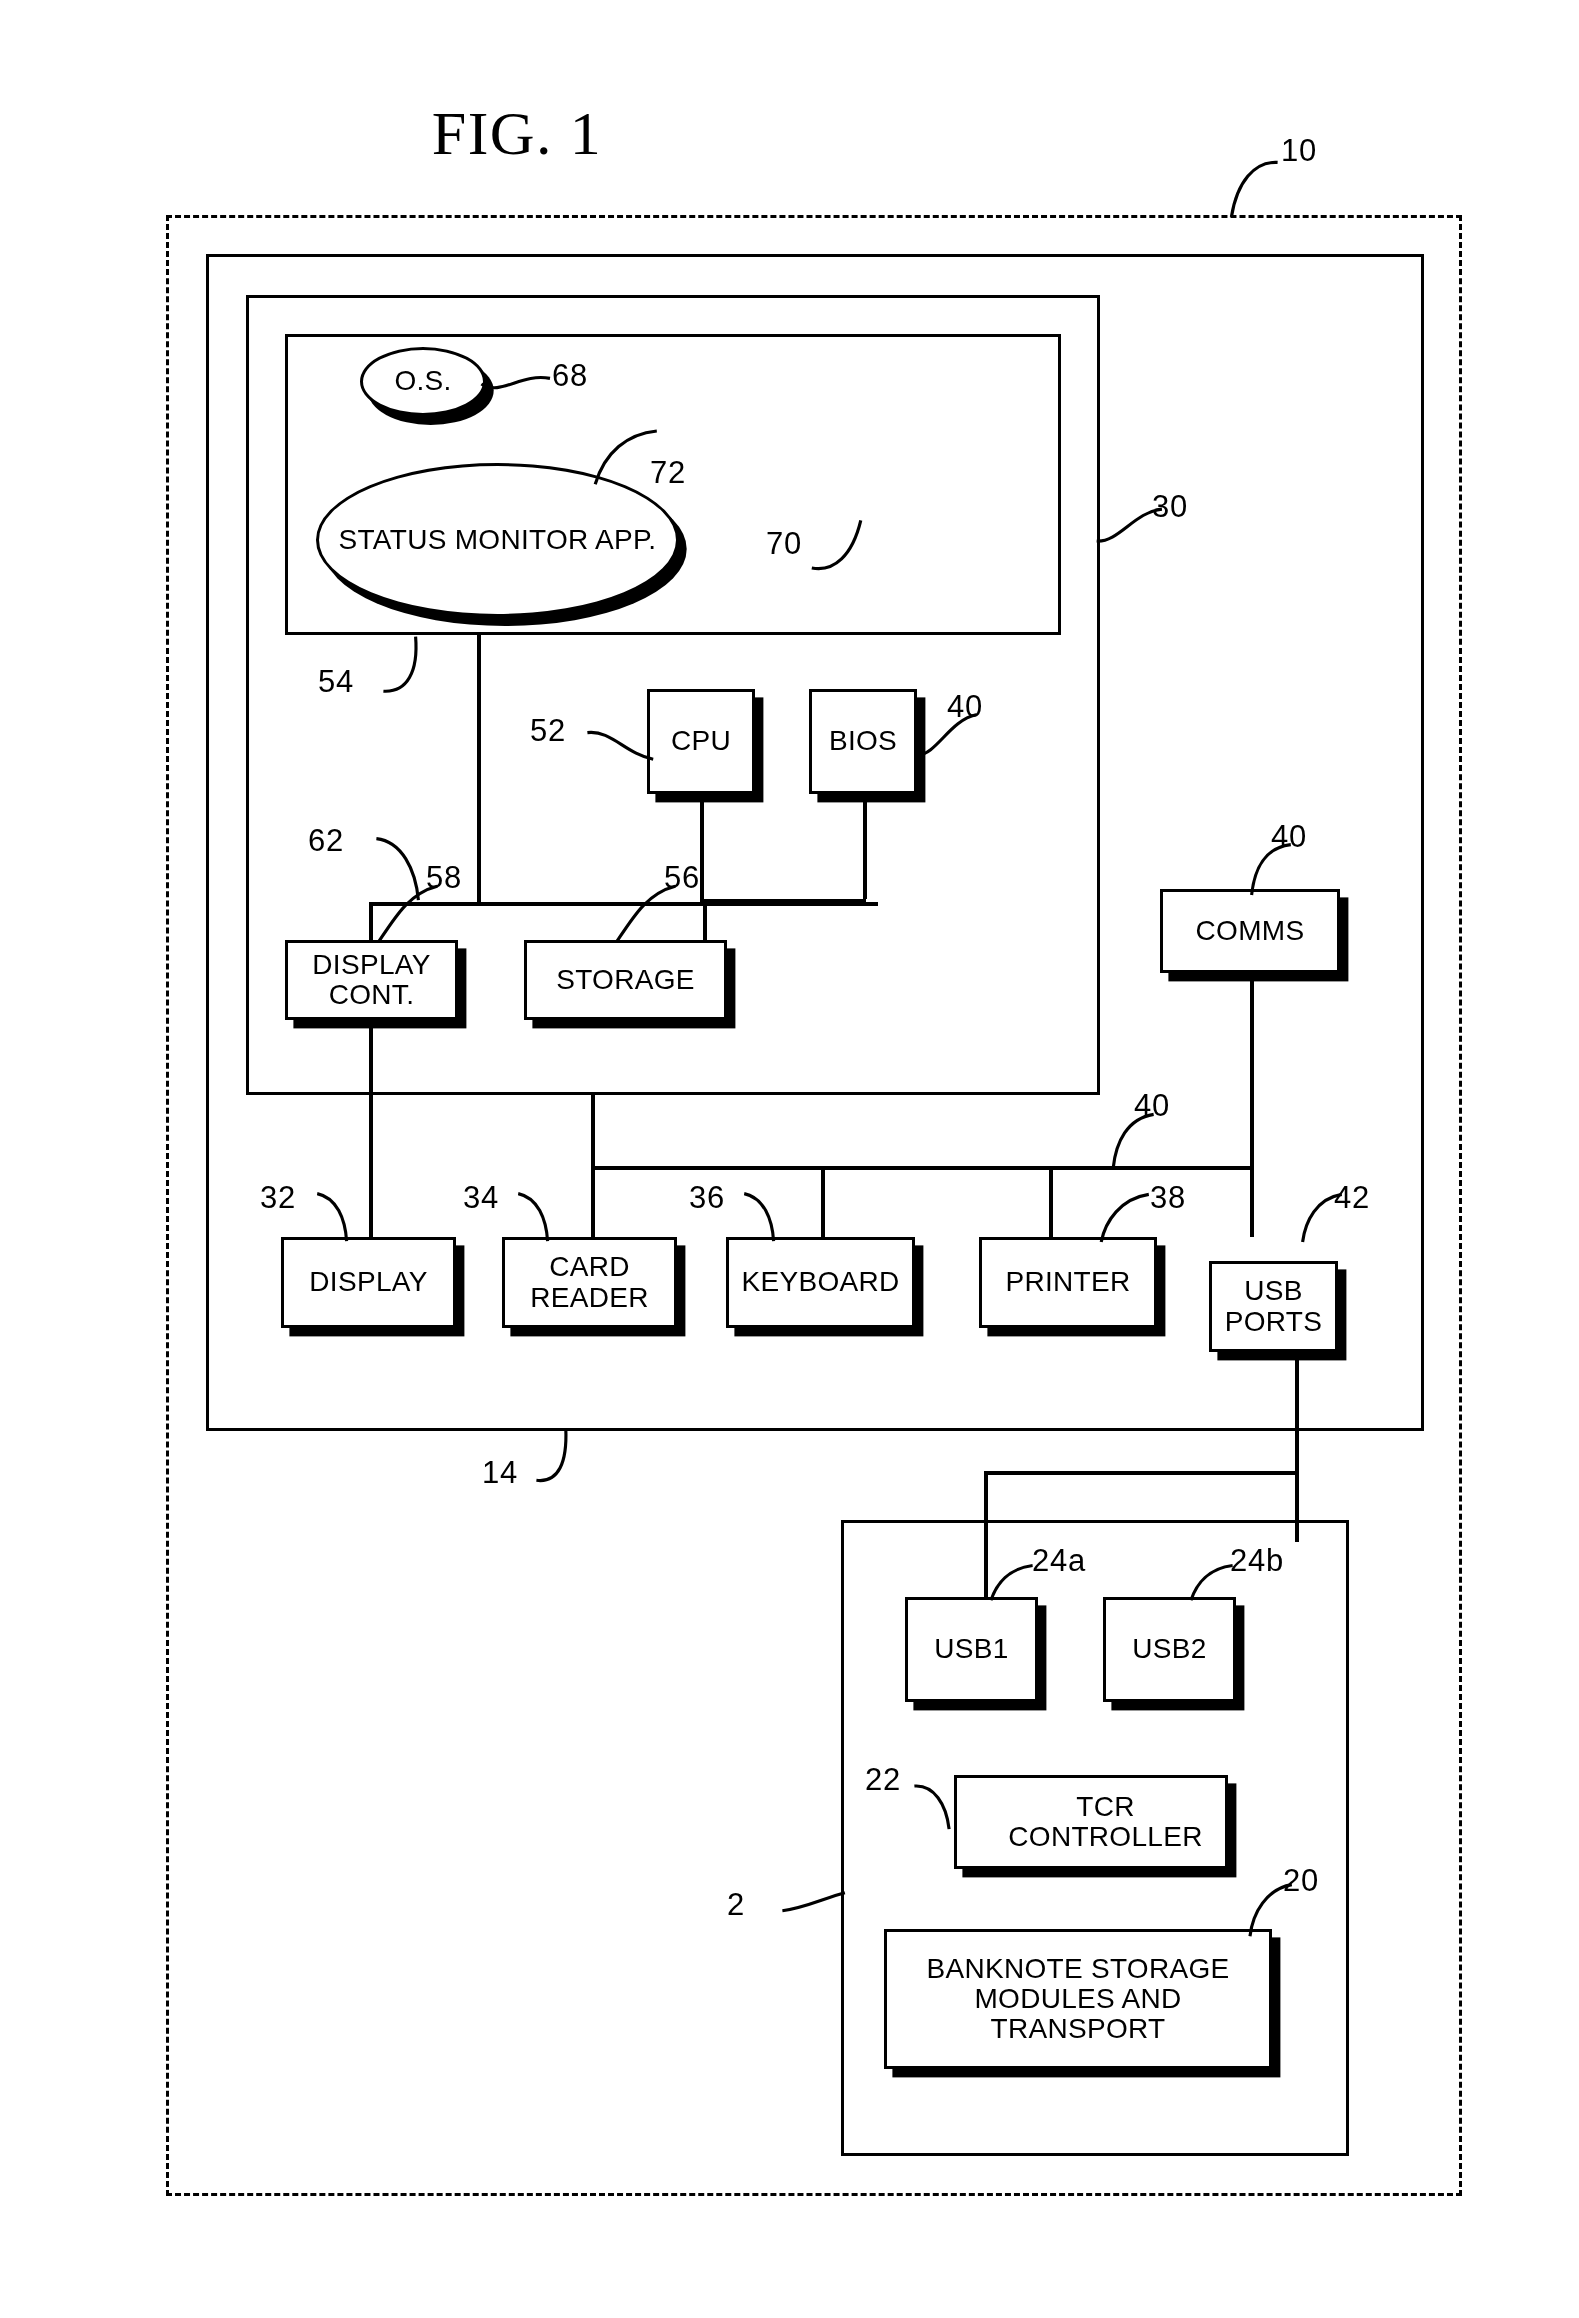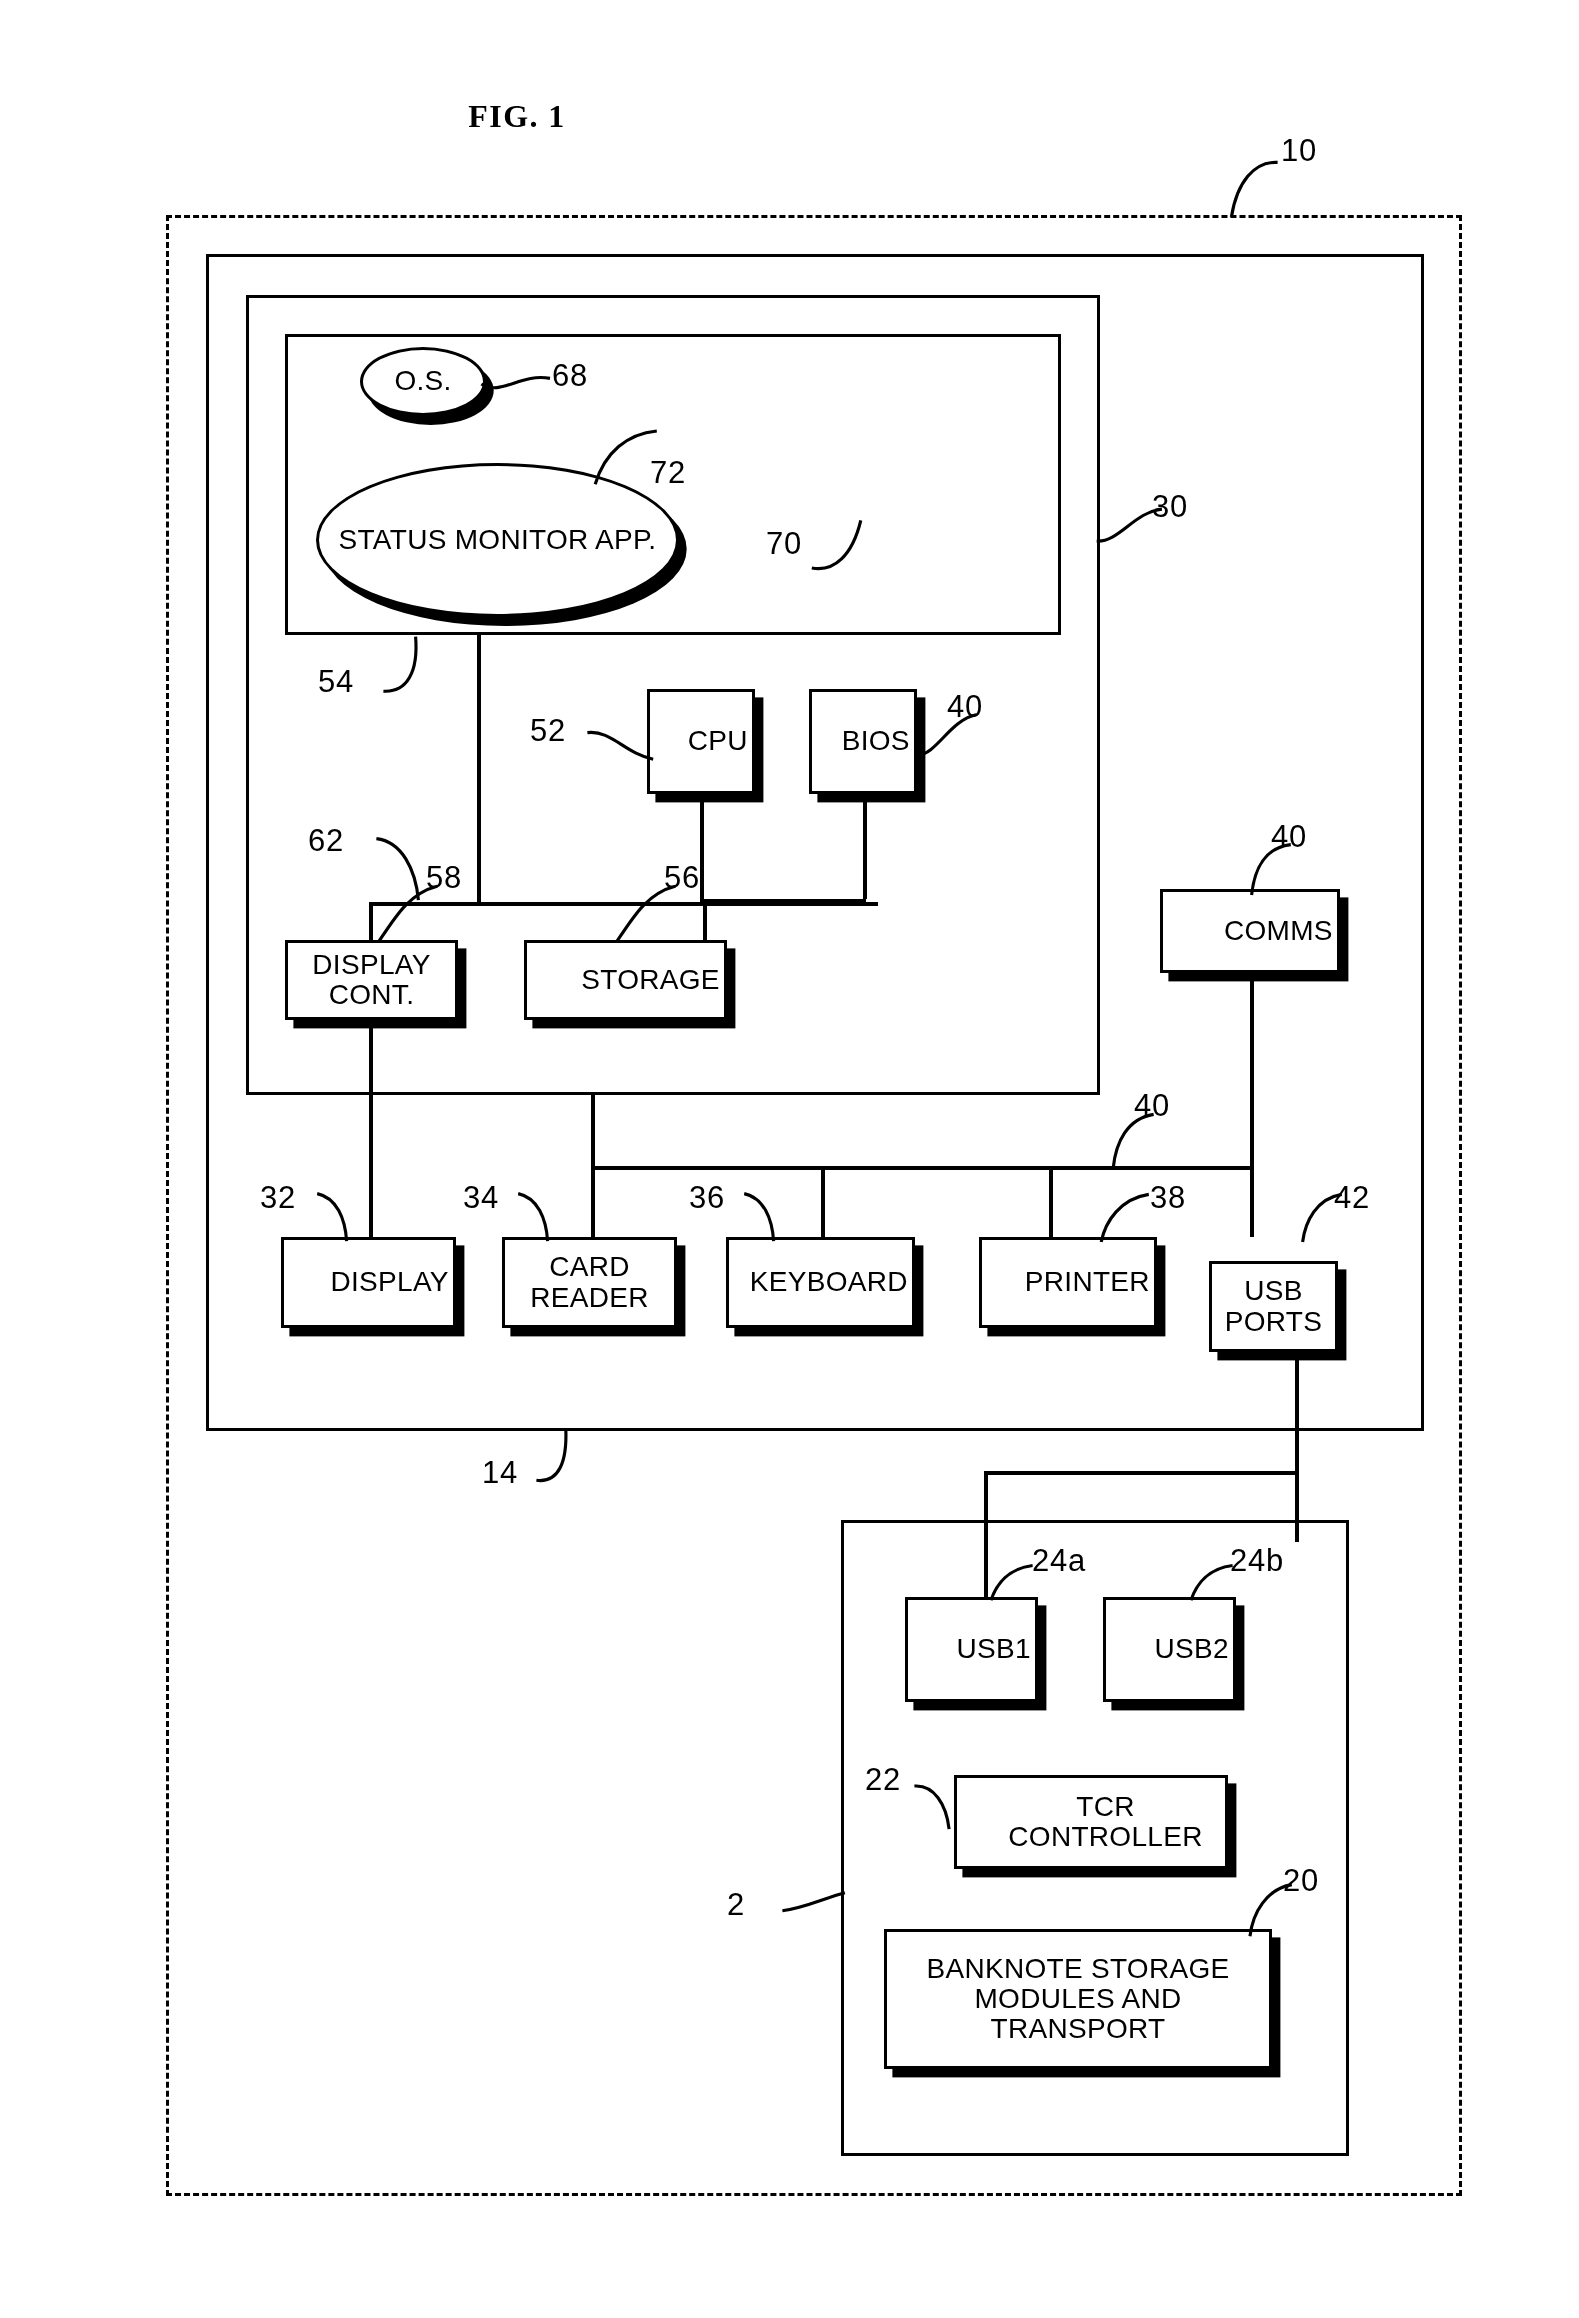--- a/index.html
+++ b/index.html
@@ -1,29 +1,29 @@
 <!DOCTYPE html>
 <html style="font-size:11.2px"><head>
 <meta charset="utf-8">
 <style>
   html,body{margin:0;padding:0;background:#fff;}
   body{width:1579px;height:2319px;position:relative;overflow:hidden;
        font-family:"Liberation Sans",sans-serif;color:#000;}
   #fig{position:absolute;inset:0;}
   .fig-title{position:absolute;left:377px;top:98px;width:280px;text-align:center;
-      font-family:"Liberation Serif",serif;font-weight:bold;font-size:32px;letter-spacing:1.4px;}
+      font-family:"Liberation Serif",serif;font-weight:normal;font-size:62px;letter-spacing:1.4px;}
 
   
   .dashed-outer{position:absolute;left:166px;top:215px;width:1296px;height:1981px;
       border:3.5px dashed #000;box-sizing:border-box;}
   .plain-box{position:absolute;border:3.5px solid #000;box-sizing:border-box;background:transparent;}
 
   
   .cbox{position:absolute;border:3.5px solid #000;background:#fff;box-sizing:border-box;
-      display:flex;align-items:center;justify-content:flex-end;text-align:center;
+      display:flex;align-items:center;justify-content:center;text-align:center;
       font-size:28px;line-height:1.08;letter-spacing:0.3px;
       box-shadow:8.4px 8.4px 0 0 #000;z-index:6;}
   .cbox span{display:block;padding:0 4.2px;}
 
   
   .ell{position:absolute;border:3.5px solid #000;background:#fff;border-radius:50%;
       box-sizing:border-box;display:flex;align-items:center;justify-content:center;
       text-align:center;font-size:28px;line-height:1.1;letter-spacing:0.3px;
       box-shadow:7.7px 9px 0 0 #000;z-index:6;}
   .ell span{display:block;padding:0 7px;}

